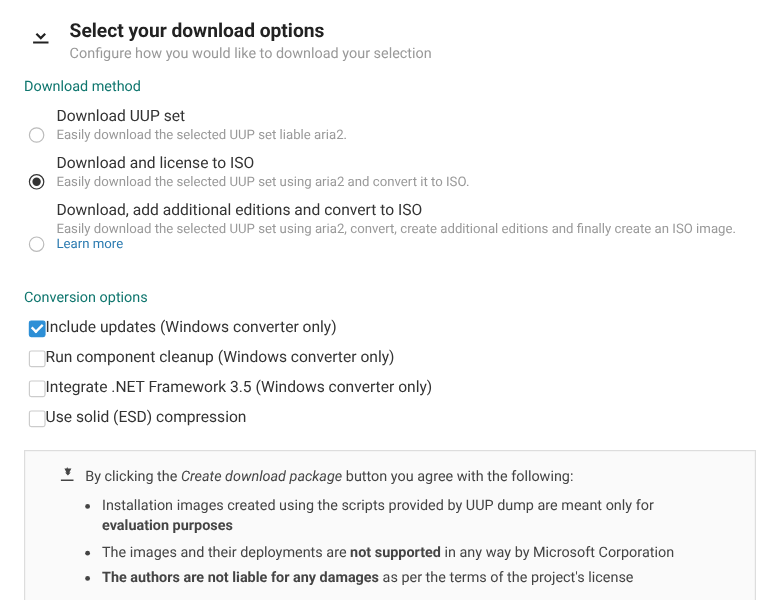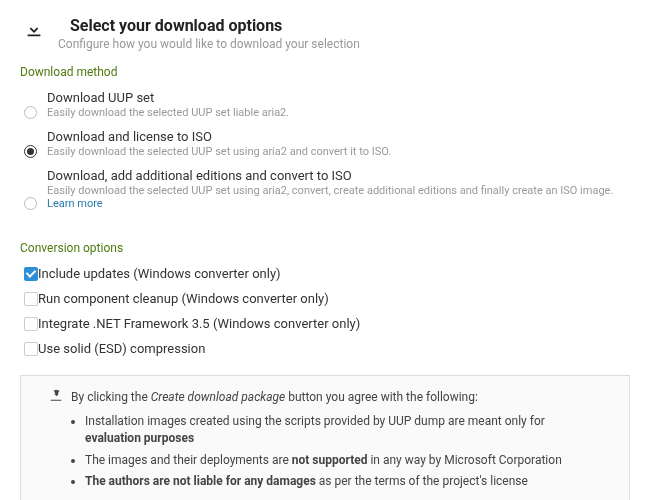--- a/index.html
+++ b/index.html
@@ -6,24 +6,24 @@
     body {
       font-family: -apple-system, BlinkMacSystemFont, "Segoe UI", Roboto, Arial, sans-serif;
       font-size: 13px;
       color: #333;
       background: #fff;
       width: 650px;
       padding: 16px 20px;
     }
     .header { display: flex; align-items: flex-start; gap: 10px; margin-bottom: 14px; }
     .header .iconwrap { width: 28px; display: flex; justify-content: center; padding-top: 2px; }
-    .header h1 { font-size: 16px; font-weight: 700; color: #222; margin-left: 12px; }
+    .header h1 { font-size: 16px; font-weight: 700; color: #222; }
     .header .sub { font-size: 12px; color: #999; margin-top: 2px; }
 
-    .section-label { font-size: 12px; color: #4d7c0f; margin: 6px 0 6px 0; font-weight: 400; }
+    .section-label { font-size: 12px; color: #0f766e; margin: 6px 0 6px 0; font-weight: 400; }
 
     .radio-opt { display: flex; align-items: flex-end; gap: 10px; padding: 5px 0 5px 4px; }
     .radio { width: 13px; height: 13px; border: 1.5px solid #bbb; border-radius: 50%; margin-top: 2px; flex-shrink: 0; display: flex; align-items: center; justify-content: center; }
     .radio.selected { border-color: #333; }
     .radio.selected::after { content: ""; width: 7px; height: 7px; background: #333; border-radius: 50%; }
     .radio-opt .texts { }
     .radio-opt .title { font-size: 13px; color: #333; }
     .radio-opt .desc { font-size: 11px; color: #999; margin-top: 1px; }
     .learn-more { color: #2a7ab0; text-decoration: none; font-size: 11px; }
 

